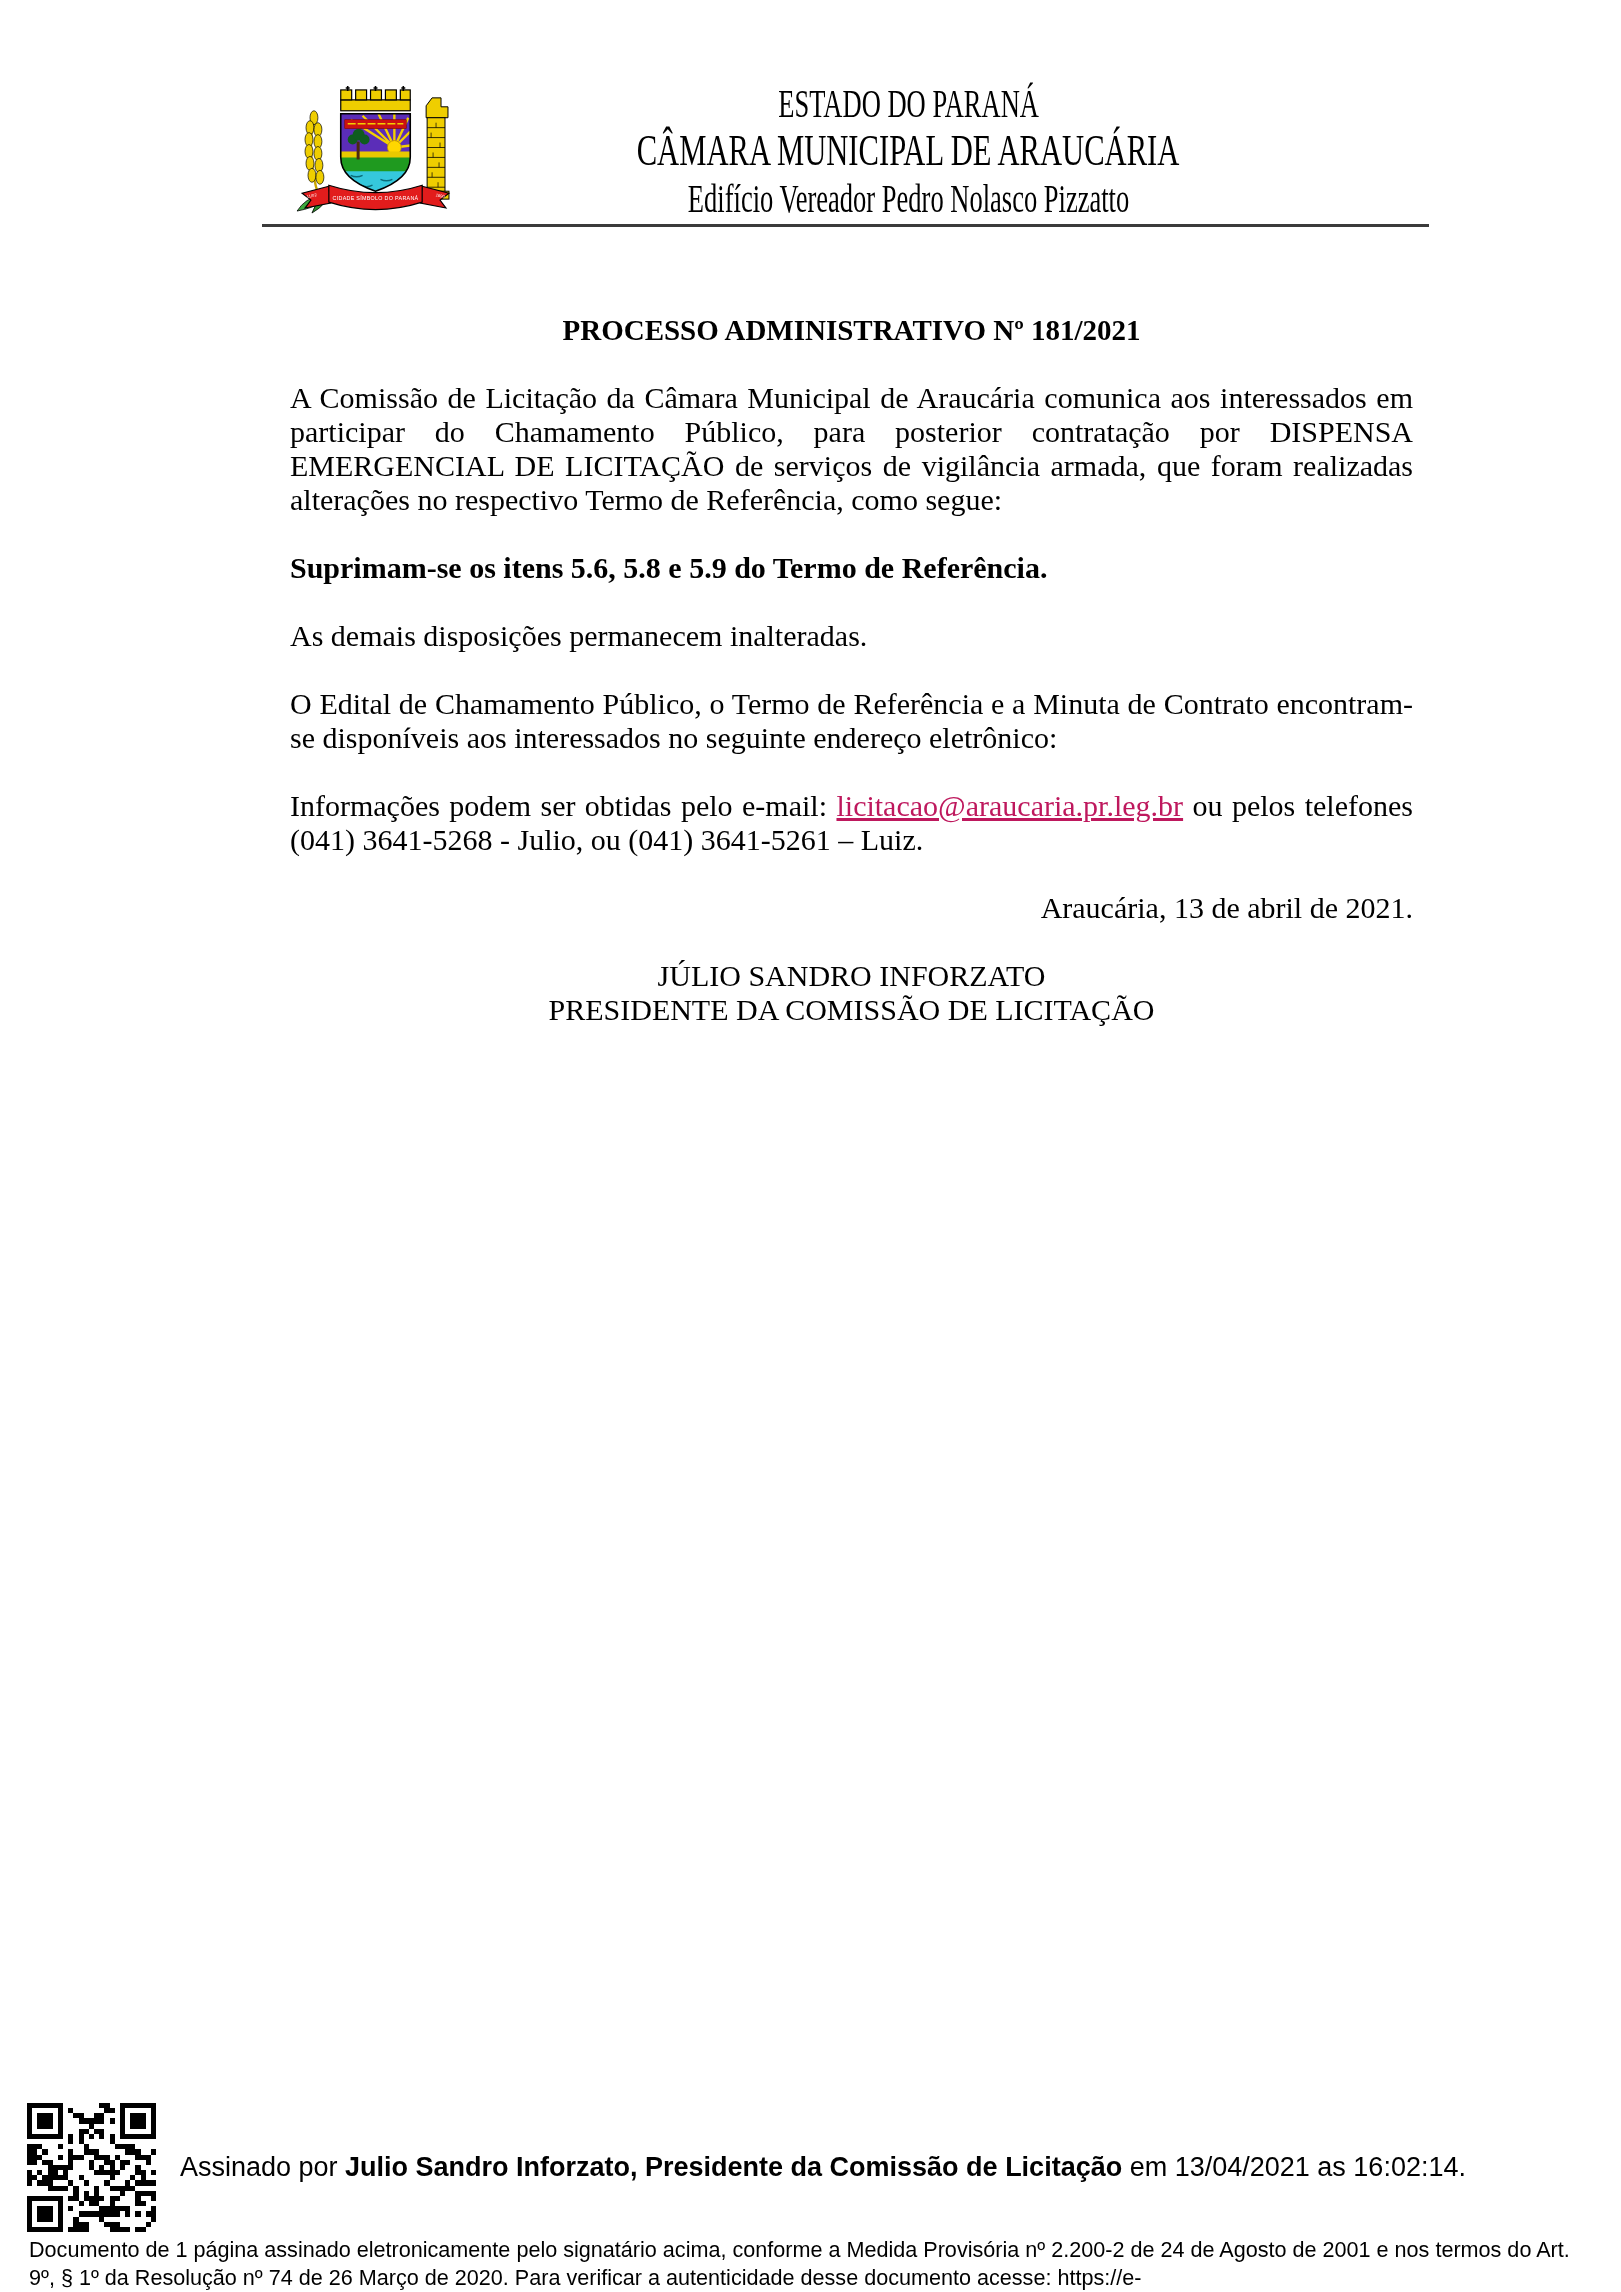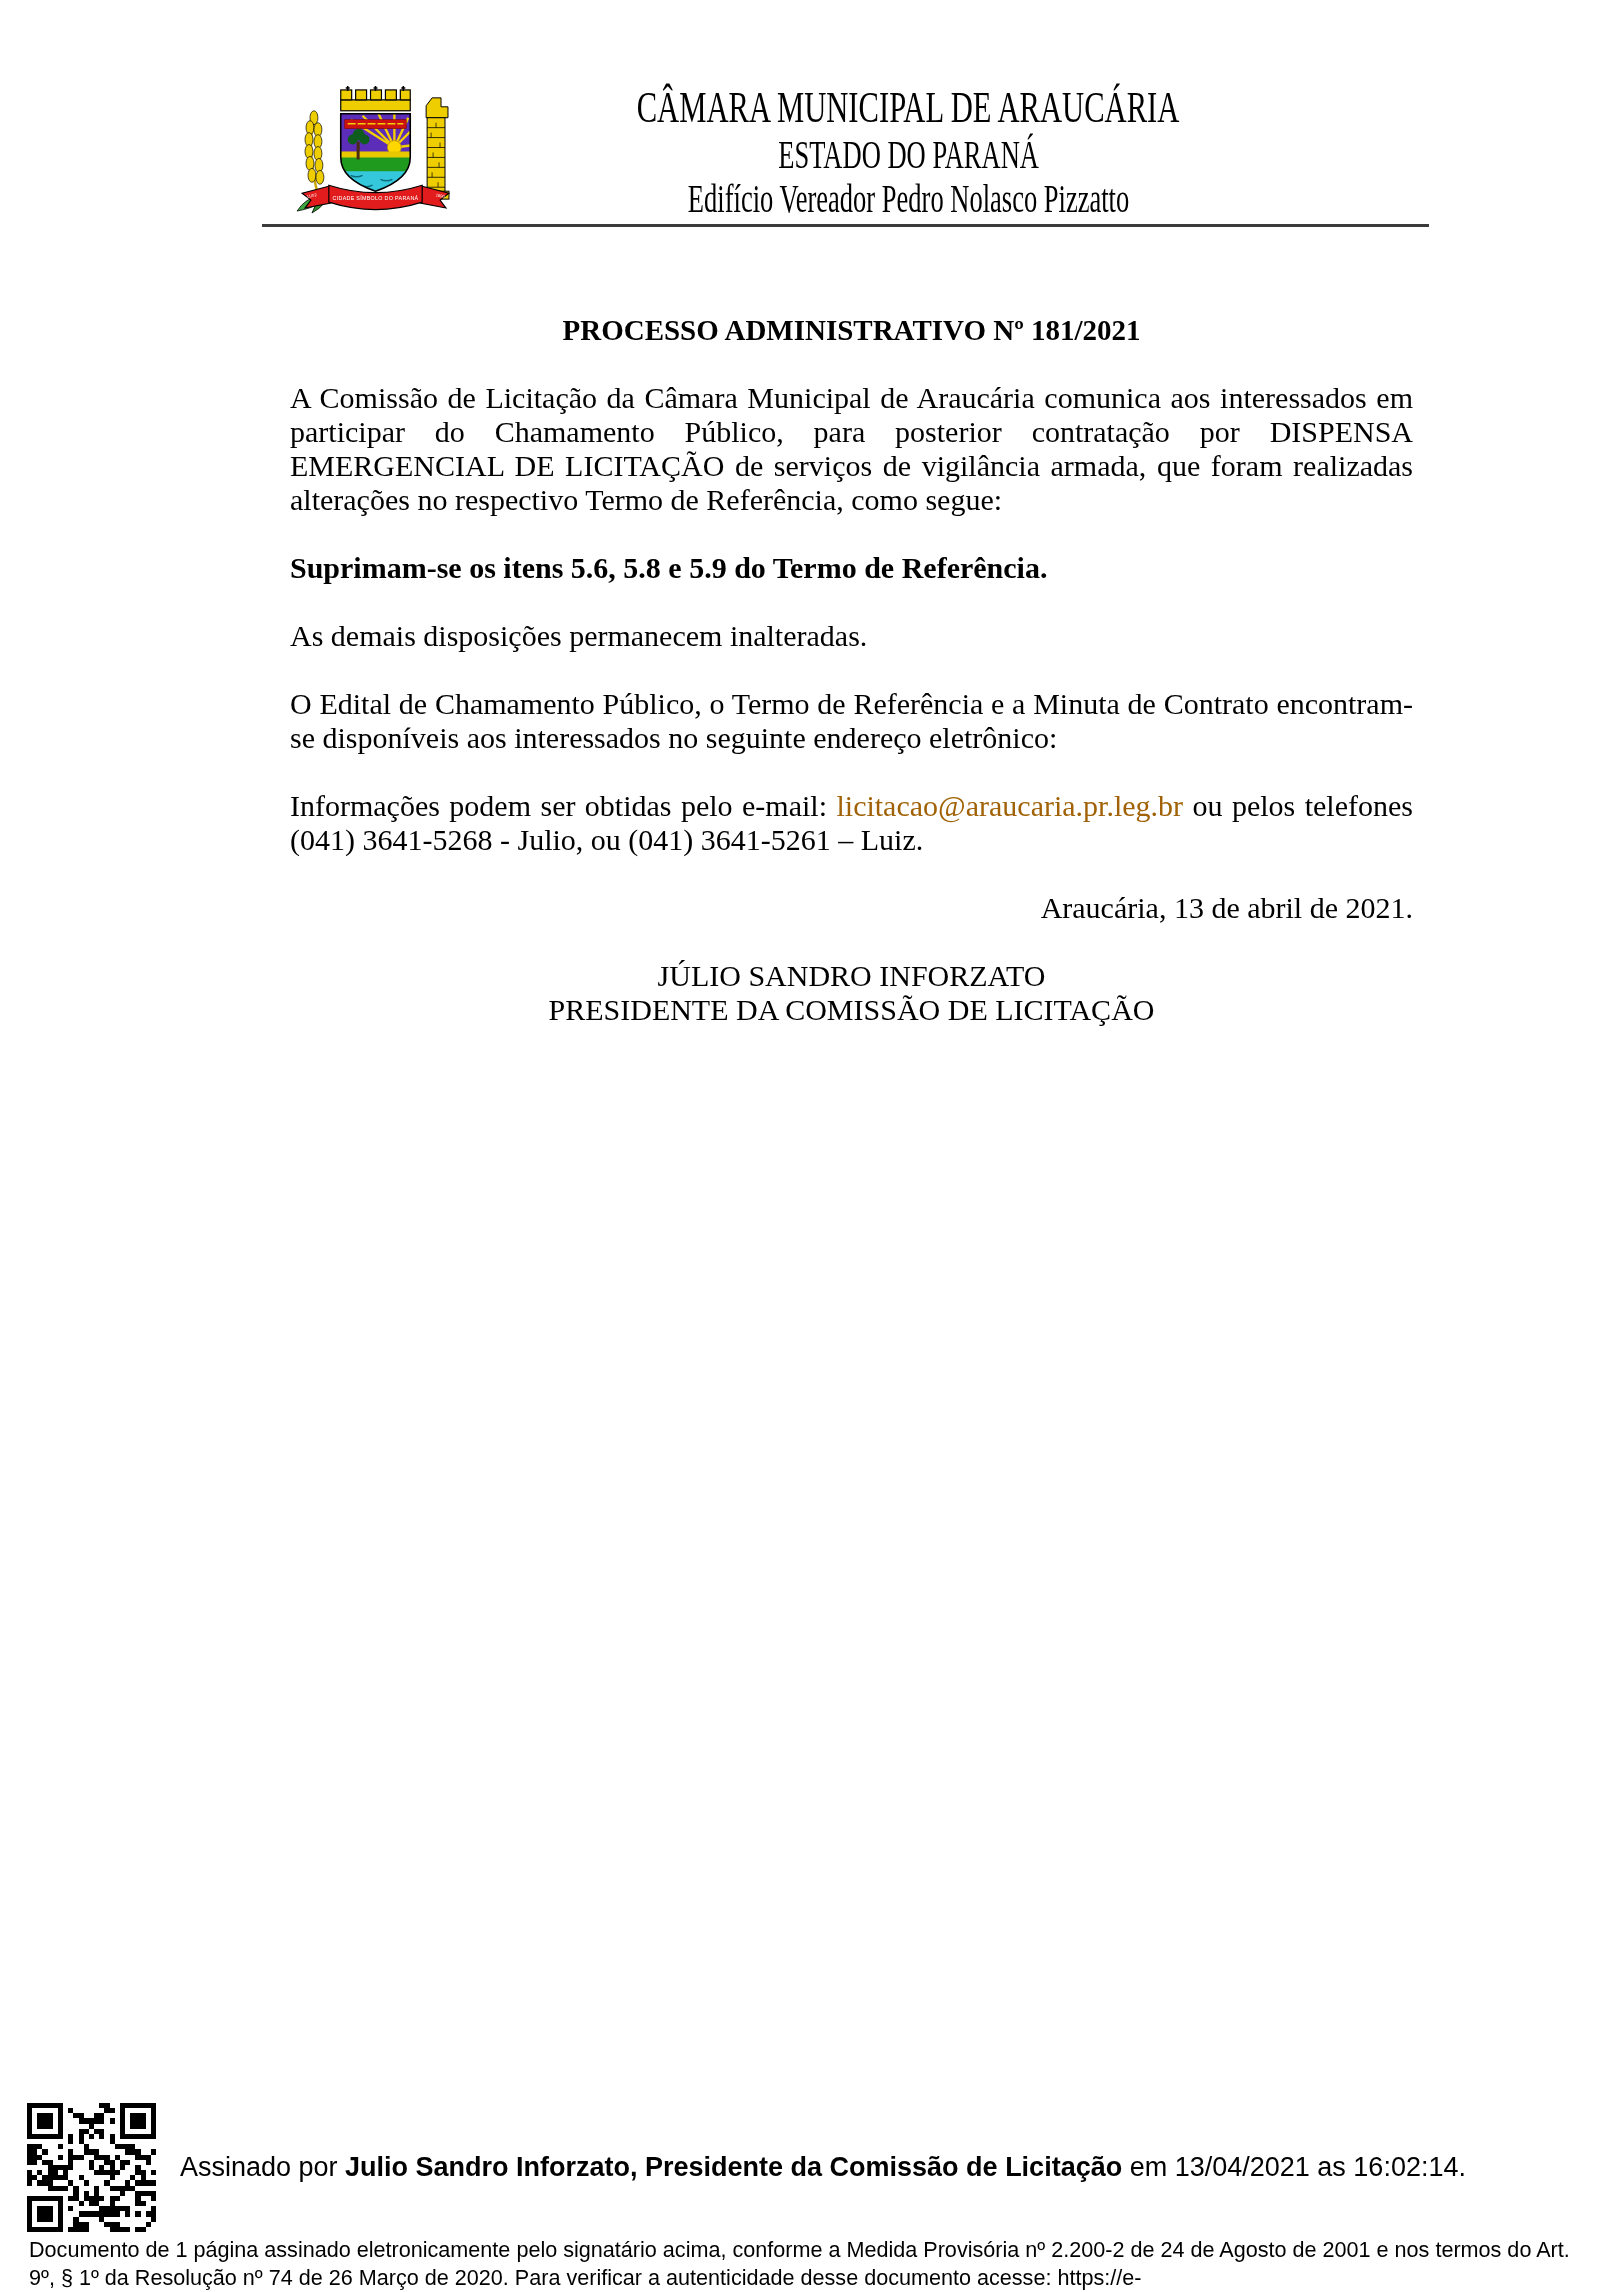--- a/index.html
+++ b/index.html
@@ -31,21 +31,21 @@
   .doc{
     position:absolute;left:290px;top:312px;width:1123px;
     font-size:30px;line-height:34px;
   }
   .doc p{margin:0 0 34px 0;}
   .title{font-weight:bold;text-align:center;font-size:29px;line-height:37px;margin-bottom:32px;}
   .just{text-align:justify;}
   .bold{font-weight:bold;}
   .right{text-align:right;}
   .center{text-align:center;}
-  a.email{color:#a16207;cursor:pointer;margin-top:12px;}
+  a.email{color:#be185d;text-decoration:underline;cursor:pointer;margin-top:12px;}
   .sig{margin-top:0;}
   
   .footer{position:absolute;left:262px;top:2002px;width:1167px;}
   .footer-rule{height:2.9px;background:#3b3b3b;margin-bottom:8.8px;}
   .addr-row{position:relative;text-align:center;font-size:21.6px;line-height:29px;}
   .pageno{position:absolute;right:17.6px;top:0;font-weight:bold;font-size:22.5px;}
   .site-row{text-align:center;font-size:21.6px;line-height:29px;margin-top:3.9px;}
   
   .stamp{
     position:absolute;left:27.4px;top:2103px;
@@ -134,22 +134,22 @@
       <path d="M38 107 l-27 7 l9 7 l-6 8 l26 -5 z" fill="#e21c1c" stroke="#000" stroke-width="1.1"></path>
       <path d="M132 107 l27 7 l-9 7 l6 8 l-26 -5 z" fill="#e21c1c" stroke="#000" stroke-width="1.1"></path>
       <path d="M38 106 q47 15 94 0 v17 q-47 15 -94 0 z" fill="#e21c1c" stroke="#000" stroke-width="1.2"></path>
       <text x="85" y="121" font-size="5.4" fill="#ffffff" text-anchor="middle" font-family="Liberation Sans, sans-serif" letter-spacing="0.3">CIDADE SÍMBOLO DO PARANÁ</text>
       <text x="21" y="118" font-size="4.2" fill="#ffffff" text-anchor="middle" transform="rotate(-12 21 118)" font-family="Liberation Sans, sans-serif">11/02</text>
       <text x="150" y="118" font-size="4.2" fill="#ffffff" text-anchor="middle" transform="rotate(12 150 118)" font-family="Liberation Sans, sans-serif">1890</text>
     </g>
   </svg>
 
   <div class="header-text header-shift">
+    <span class="ln state"><span class="hx">ESTADO DO PARANÁ</span></span>
     <span class="ln org"><span class="hx">CÂMARA MUNICIPAL DE ARAUCÁRIA</span></span>
-    <span class="ln state"><span class="hx">ESTADO DO PARANÁ</span></span>
     <span class="ln building"><span class="hx">Edifício Vereador Pedro Nolasco Pizzatto</span></span>
   </div>
   <div class="header-rule"></div>
 
   <div class="doc">
     <div class="title">
       <div>PROCESSO ADMINISTRATIVO Nº 181/2021</div>
     </div>
 
     <p class="just">A Comissão de Licitação da Câmara Municipal de Araucária comunica aos interessados em participar do Chamamento Público, para posterior contratação por DISPENSA EMERGENCIAL DE LICITAÇÃO de serviços de vigilância armada, que foram realizadas alterações no respectivo Termo de Referência, como segue:</p>

